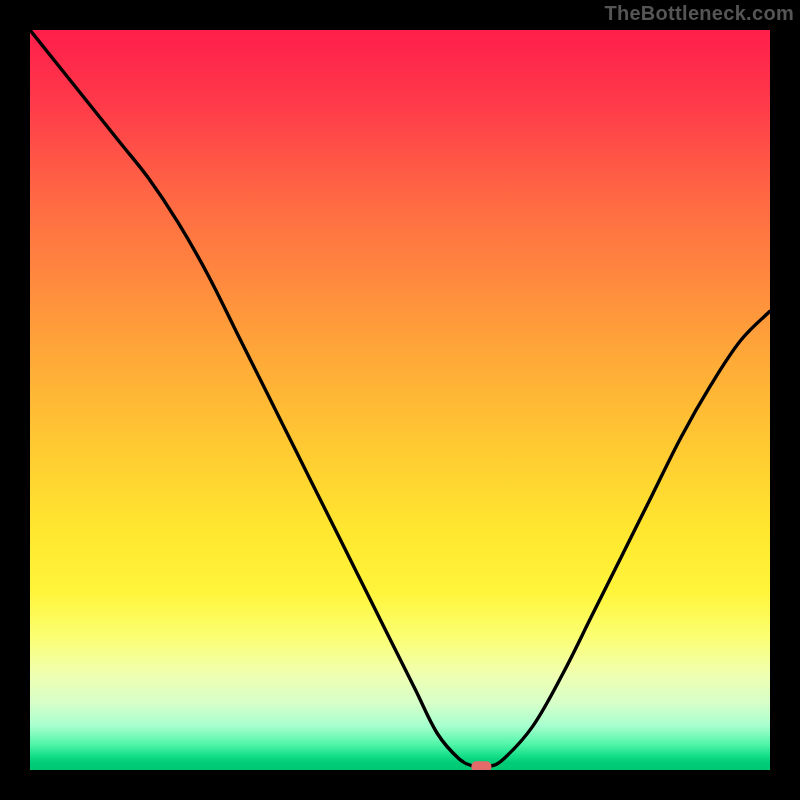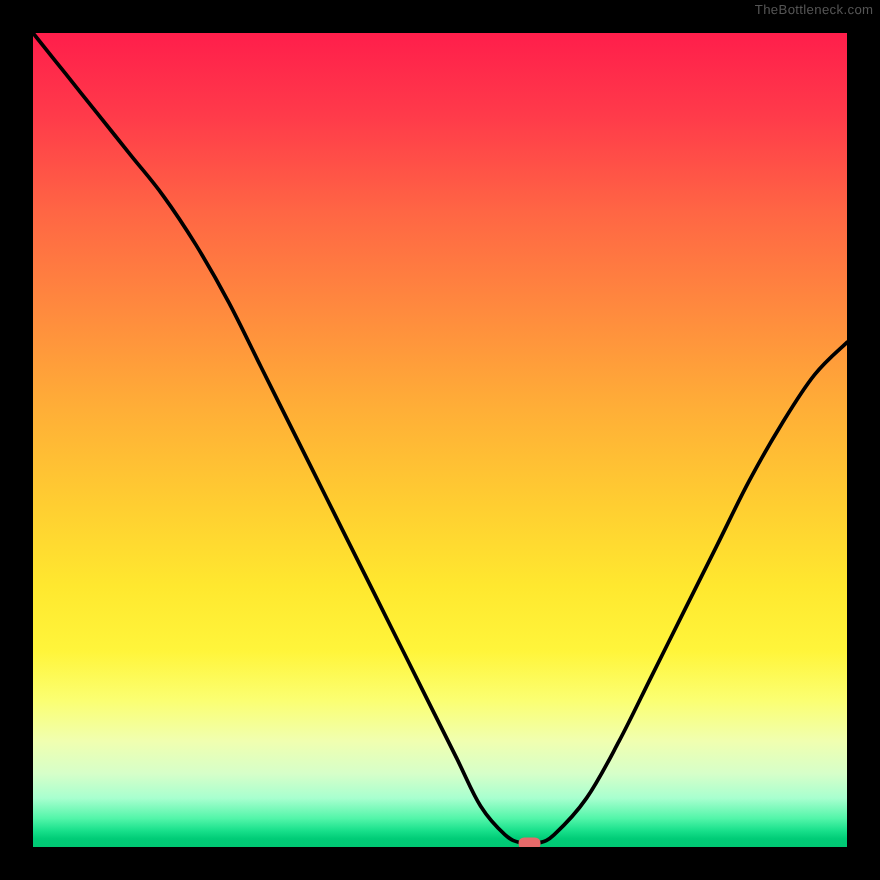--- a/index.html
+++ b/index.html
@@ -15,22 +15,22 @@
     position: relative;
     width: 800px;
     height: 800px;
     background: #000;
   }
   .watermark {
     position: absolute;
     top: 2px;
     right: 6px;
     color: #555;
-    font-size: 12px;
-    font-weight: 400;
+    font-size: 20px;
+    font-weight: 700;
     letter-spacing: 0.3px;
     user-select: none;
   }
   .plot {
     position: absolute;
     left: 30px;
     top: 30px;
     width: 740px;
     height: 740px;
     overflow: hidden;

